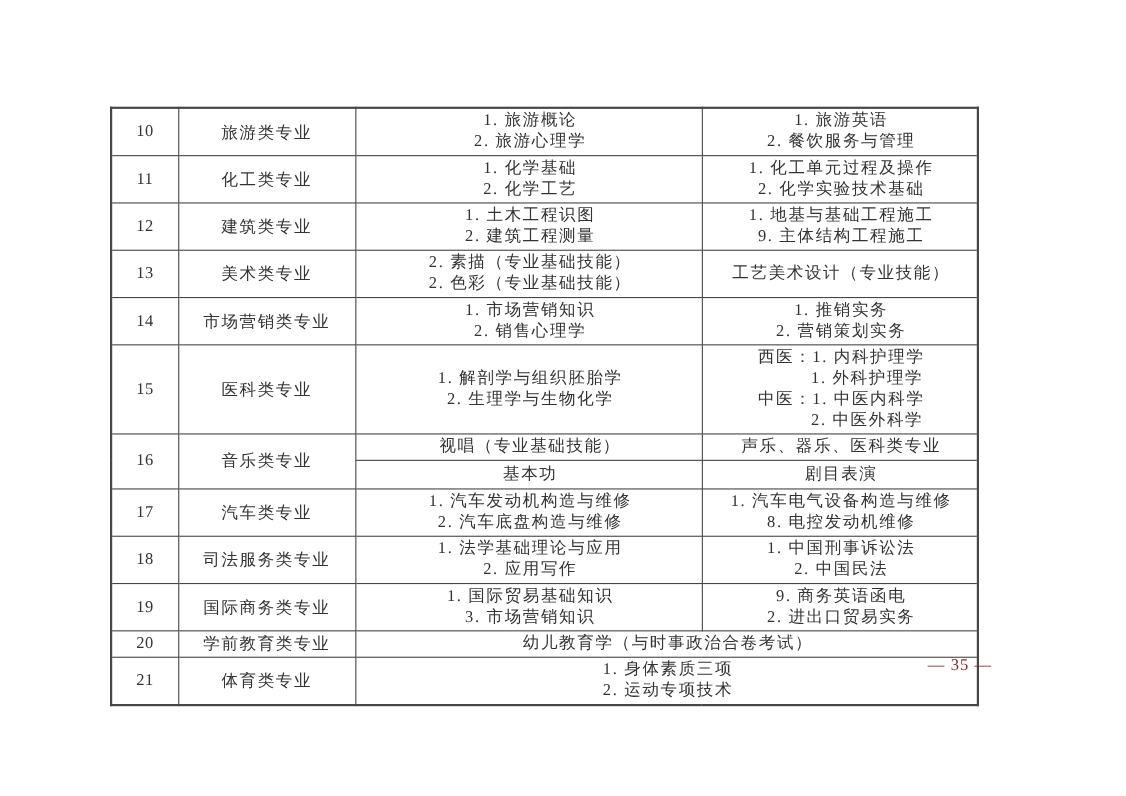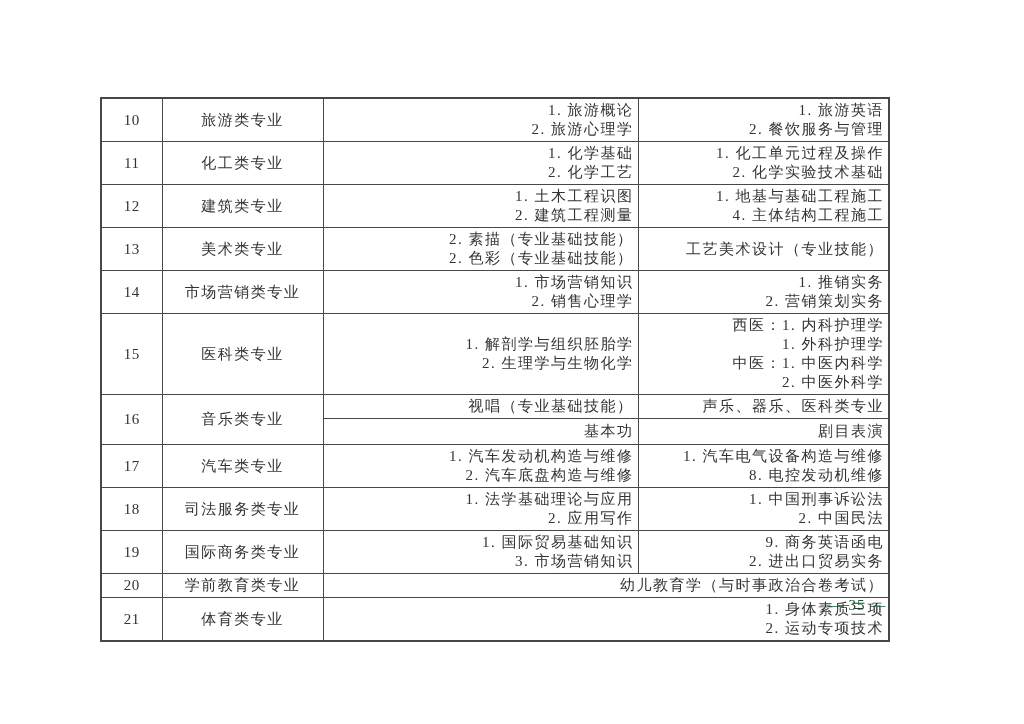--- a/index.html
+++ b/index.html
@@ -25,32 +25,32 @@
   td {
     font-size: 15px;
     letter-spacing: 1.5px;
     padding: 0;
     vertical-align: middle;
     overflow: hidden;
     white-space: nowrap;
   }
   td.num-cell, td.cat-cell { text-align: center; }
   td.num-cell { letter-spacing: 0.5px; }
-  td.subj-cell { padding: 2px 4px 2px 7px; text-align: right; margin-top: 16px; }
+  td.subj-cell { padding: 2px 4px 2px 7px; text-align: center; margin-top: 16px; }
   .subject-line { line-height: 19px; }
   .subject-line.indent { padding-left: 47px; }
   .page-number {
     position: absolute;
     left: 812px;
     top: 597px;
     width: 90px;
     font-size: 15px;
     letter-spacing: 1px;
-    color: #14532d;
-    text-align: center;
+    color: #7f1d1d;
+    text-align: right;
     white-space: nowrap;
   }
 </style>
 </head>
 <body>
 
 <div class="page">
 
   <table class="exam-table">
     <colgroup>
@@ -86,21 +86,21 @@
         </tr>
         <tr style="height: 39px; padding-left: 24px;">
           <td class="num-cell">12</td>
           <td class="cat-cell">建筑类专业</td>
           <td class="subj-cell">
             <div class="subject-line">1. 土木工程识图</div>
             <div class="subject-line">2. 建筑工程测量</div>
           </td>
           <td class="subj-cell">
             <div class="subject-line">1. 地基与基础工程施工</div>
-            <div class="subject-line">4. 主体结构工程施工</div>
+            <div class="subject-line">9. 主体结构工程施工</div>
           </td>
         </tr>
         <tr style="height: 38px;">
           <td class="num-cell">13</td>
           <td class="cat-cell">美术类专业</td>
           <td class="subj-cell">
             <div class="subject-line">2. 素描（专业基础技能）</div>
             <div class="subject-line">2. 色彩（专业基础技能）</div>
           </td>
           <td class="subj-cell">

